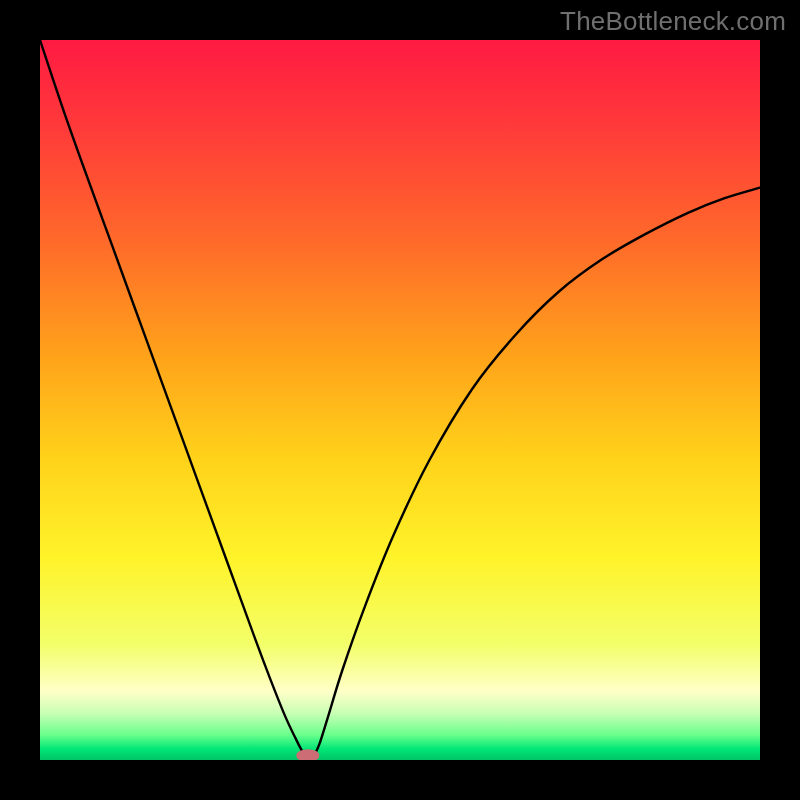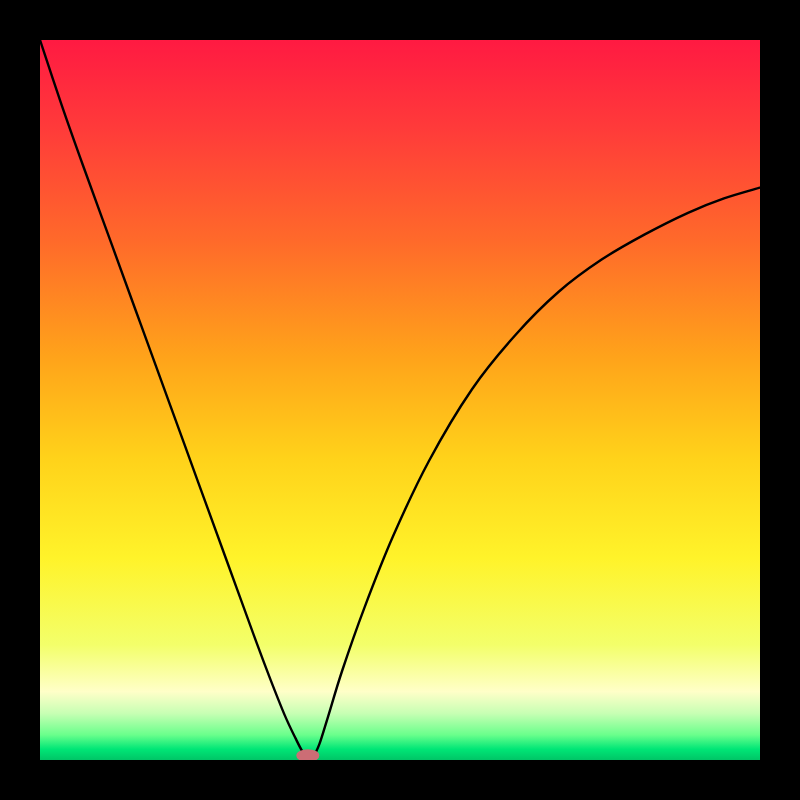--- a/index.html
+++ b/index.html
@@ -36,20 +36,21 @@
     letter-spacing: 0.2px;
     user-select: none;
   }
   svg { display: block; }
 </style>
 </head>
 <body>
 
 <div class="frame">
 
+  <div class="watermark">TheBottleneck.com</div>
 
   <div class="plot">
     <svg id="chart-svg" width="720" height="720" viewBox="0 0 720 720">
       <defs>
         <linearGradient id="bg-grad" x1="0" y1="0" x2="0" y2="1">
             <stop offset="0.00%" stop-color="#ff1a42"></stop>
             <stop offset="12.00%" stop-color="#ff3a3a"></stop>
             <stop offset="28.00%" stop-color="#ff6a2a"></stop>
             <stop offset="44.00%" stop-color="#ffa31a"></stop>
             <stop offset="58.00%" stop-color="#ffd21a"></stop>

